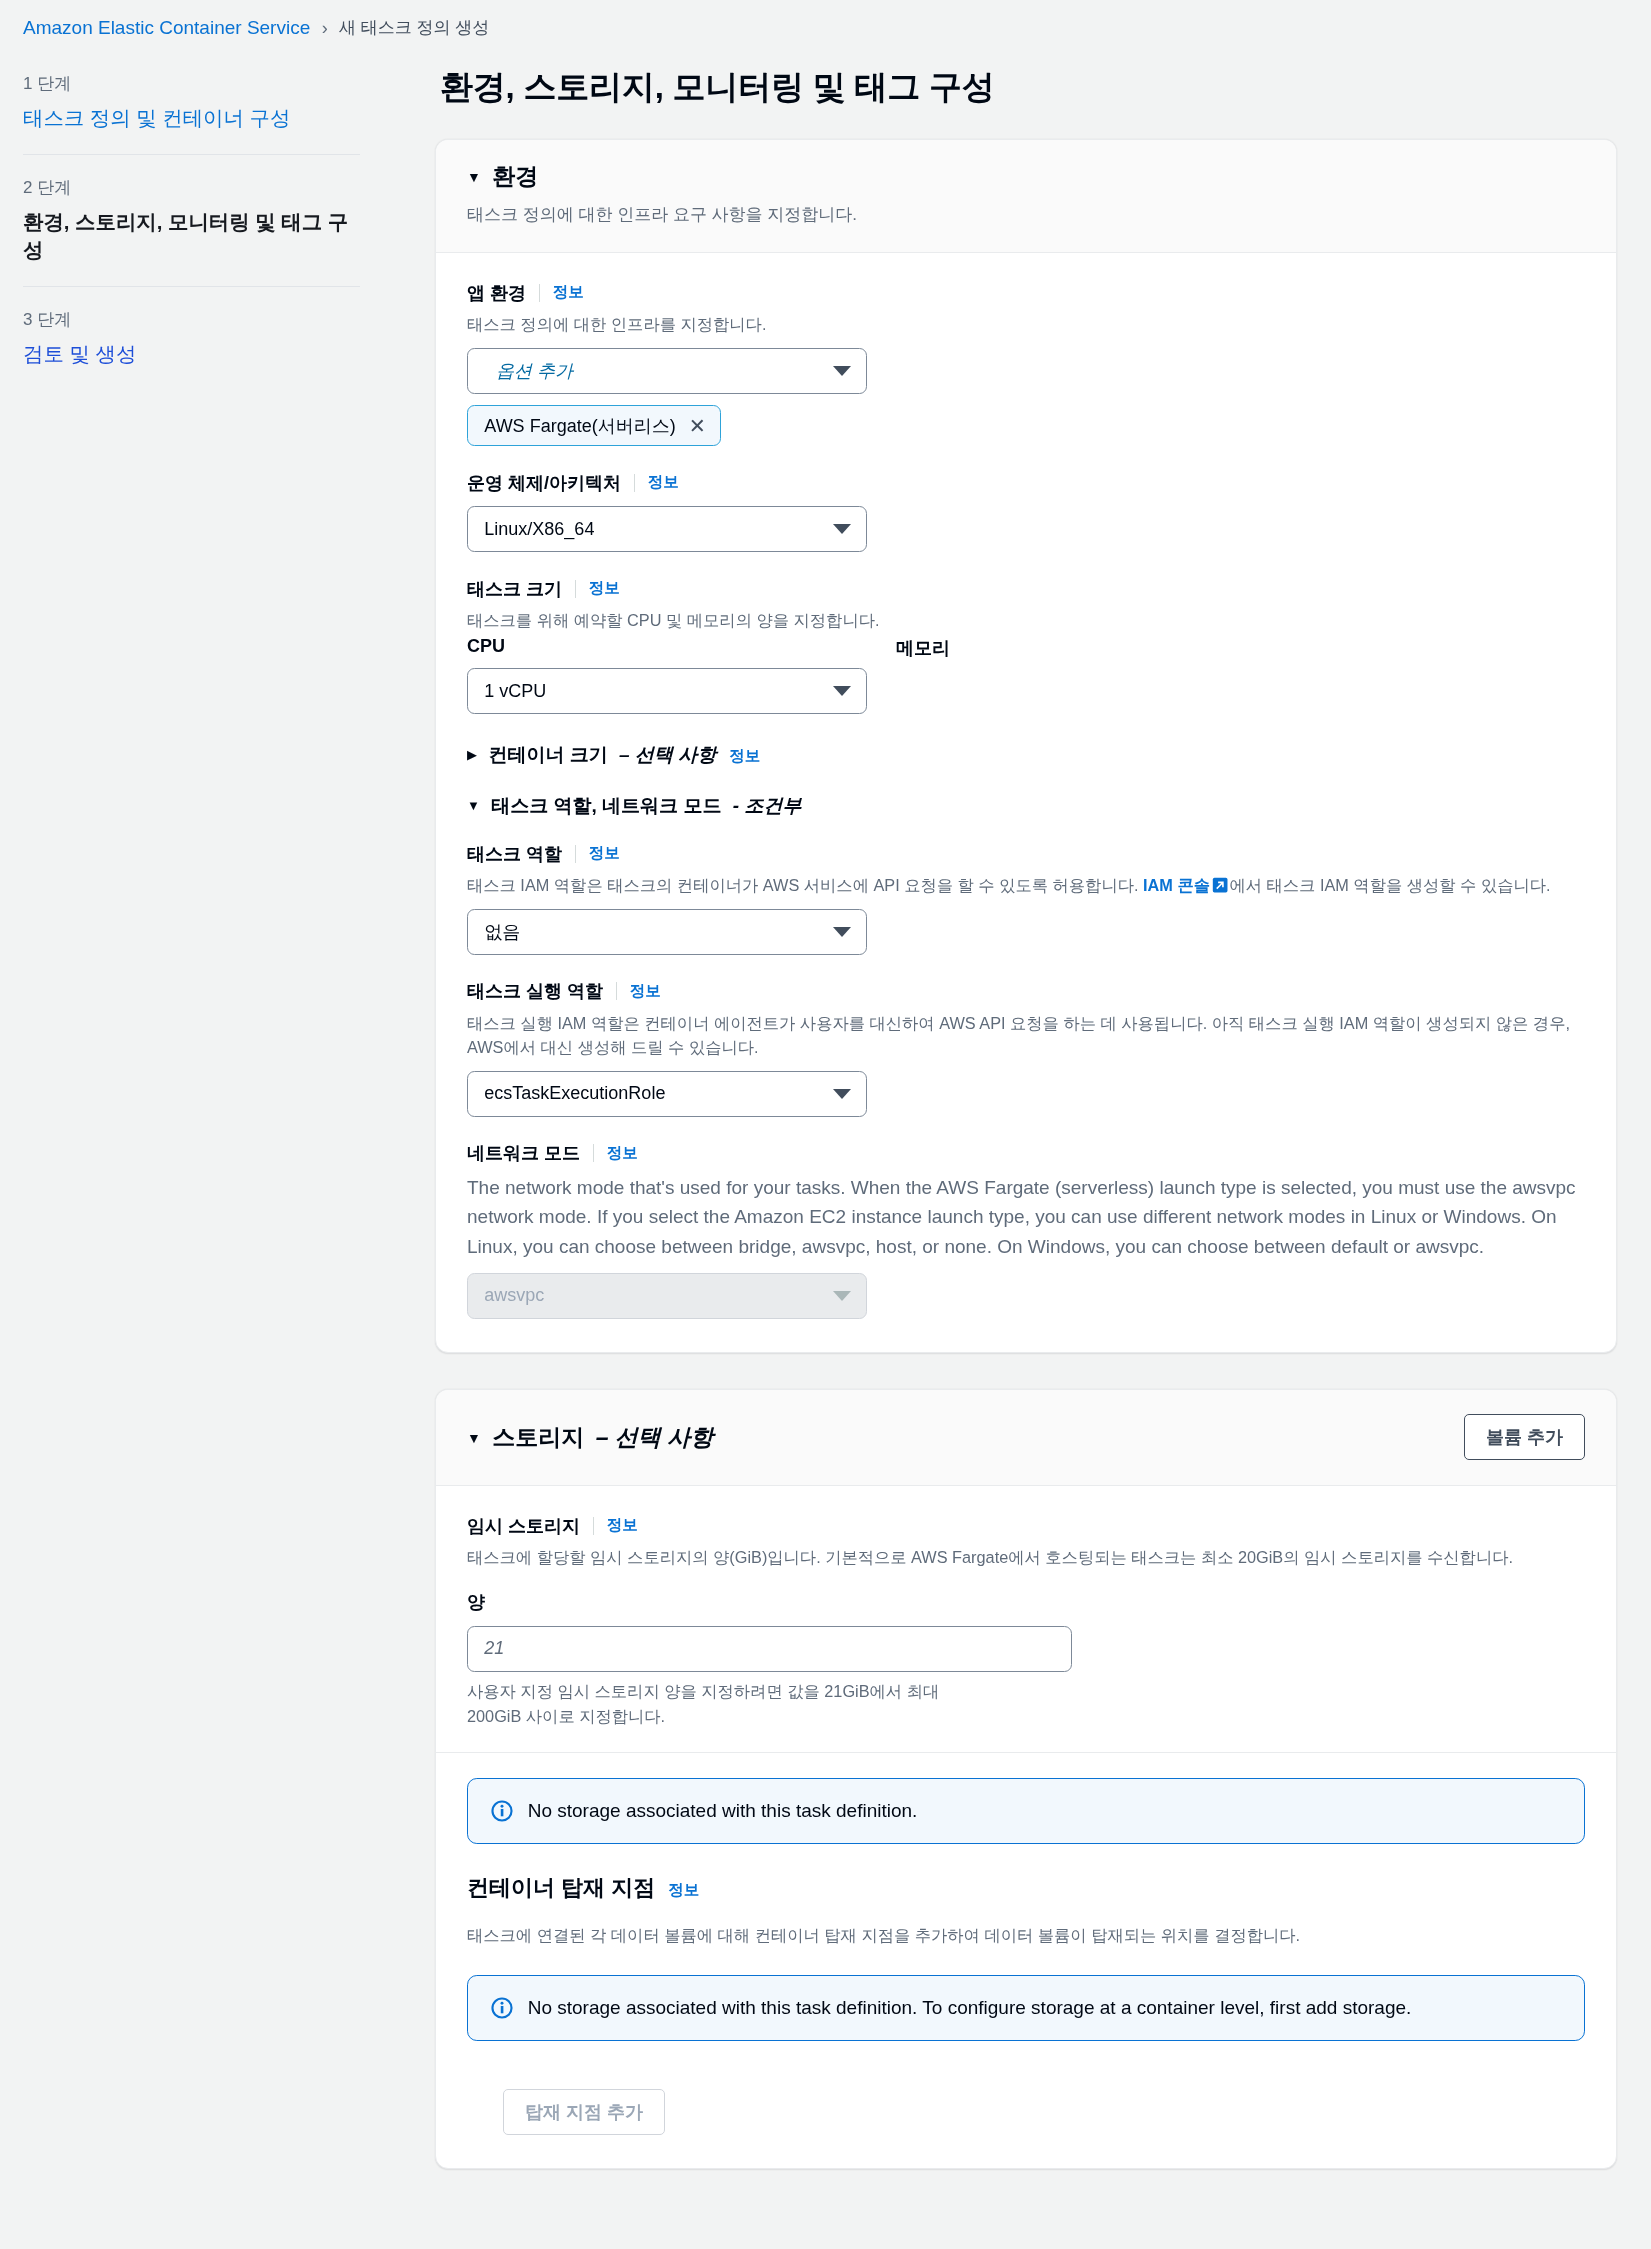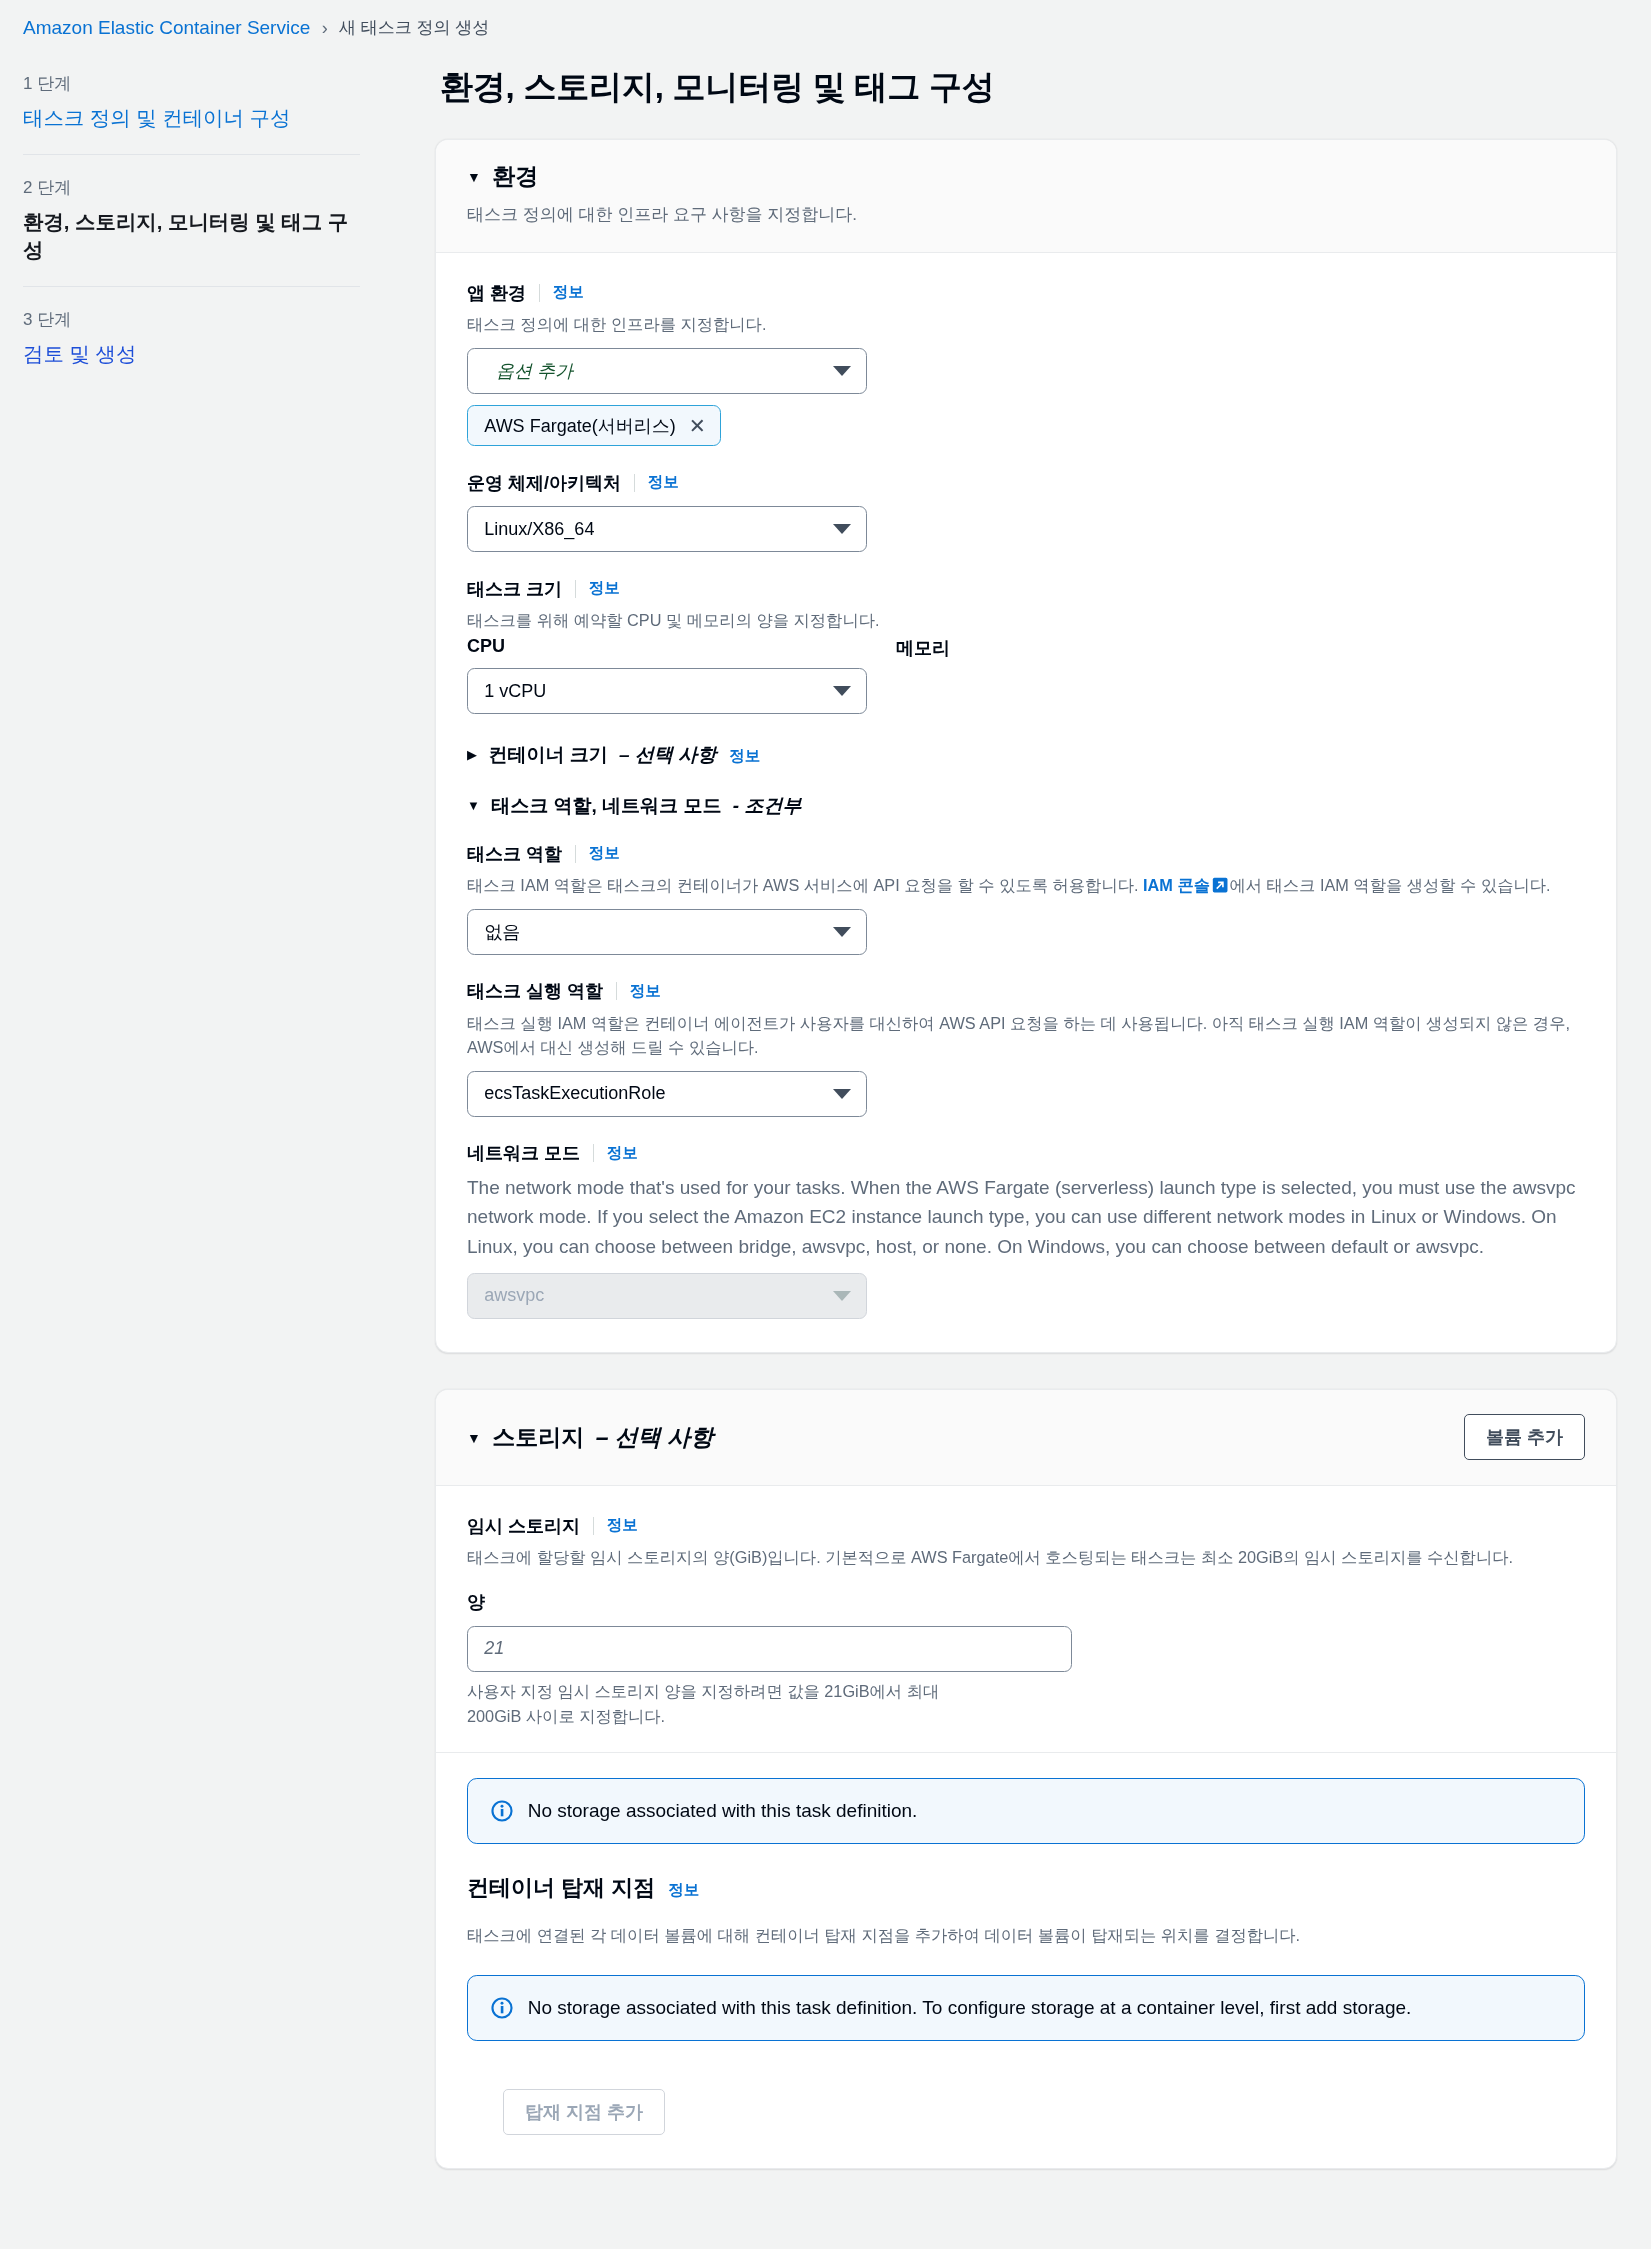--- a/index.html
+++ b/index.html
@@ -74,21 +74,21 @@
     height: 46px; width: 400px;
     margin-top: 11.4px;
     border: 0.8px solid #7d8998;
     border-radius: 7.4px;
     background: #ffffff;
     display: flex; align-items: center;
     padding: 0 16.3px;
     font-size: 18px; color: #000814;
     cursor: pointer;
   }
-  .select.placeholder { color: #14532d; font-style: italic; padding-left: 28px; }
+  .select.placeholder { color: #0369a1; font-style: italic; padding-left: 28px; }
   .select.disabled { background: #e9ebed; border-color: #d1d5db; color: #9ba7b6; cursor: default; }
   .select .arrow {
     position: absolute; right: 14.7px; top: 50%; transform: translateY(-50%);
     width: 0; height: 0;
     border-left: 9px solid transparent;
     border-right: 9px solid transparent;
     border-top: 10.6px solid #414d5c;
   }
   .select.disabled .arrow { border-top-color: #aab7b8; }
 

